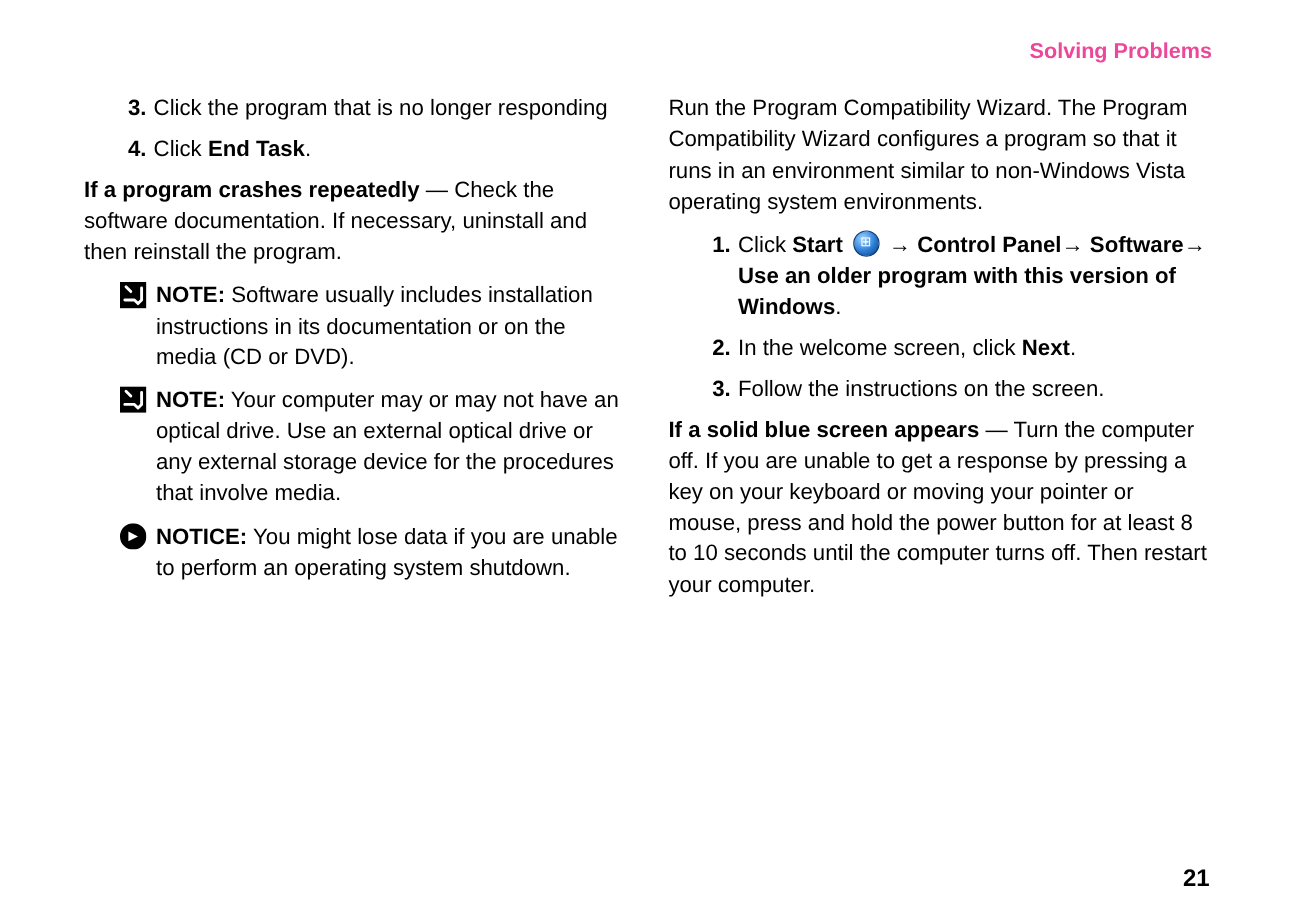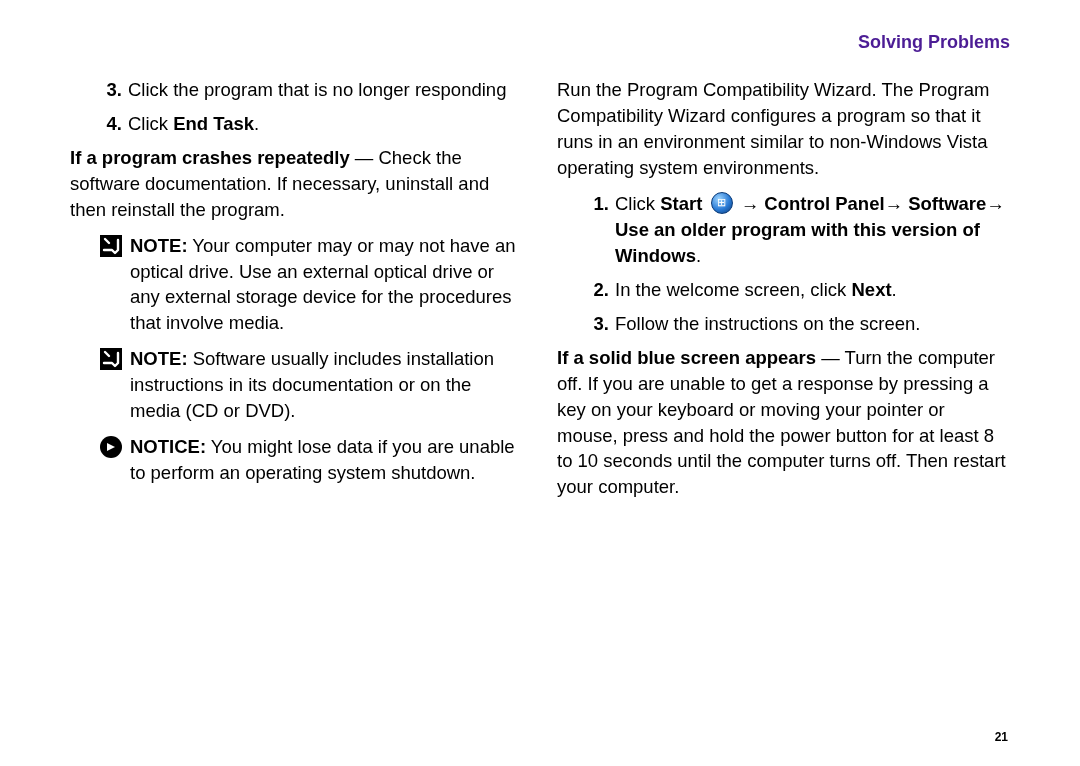--- a/index.html
+++ b/index.html
@@ -12,21 +12,21 @@
       color: #000;
       line-height: 1.4;
       position: relative;
     }
     .page {
       padding: 30px 70px 0 70px;
     }
     .header {
       text-align: right;
       font-weight: bold;
-      color: #4c1d95;
+      color: #ec4899;
       font-size: 18px;
       margin-bottom: 22px;
     }
     .columns {
       display: flex;
       gap: 34px;
     }
     .col {
       flex: 1;
       min-width: 0;
@@ -60,21 +60,21 @@
     }
     .note-icon svg { display: block; }
     .note-body { flex: 1; }
     .indent-block { margin-left: 30px; }
     .b { font-weight: bold; }
     .pagenum {
       position: absolute;
       bottom: 20px;
       right: 72px;
       font-weight: bold;
-      font-size: 12px;
+      font-size: 20px;
     }
     .start-orb {
       display: inline-flex;
       vertical-align: middle;
       width: 22px; height: 22px;
       align-items: center; justify-content: center;
       border-radius: 50%;
       background: radial-gradient(circle at 35% 30%, #9ed5ff 0%, #2a7bd6 55%, #0a3a78 100%);
       border: 1px solid #0a3a78;
       margin: 0 3px 3px 3px;
@@ -115,33 +115,33 @@
       <div class="indent-block">
         <div class="note-row">
           <span class="note-icon">
             <svg width="22" height="22" viewBox="0 0 22 22">
                 <rect x="0" y="0" width="22" height="22" fill="#000"></rect>
                 <path d="M4 15 L12 15 L15 18 L18 15 L18 5" fill="none" stroke="#fff" stroke-width="2.4" stroke-linecap="round" stroke-linejoin="round"></path>
                 <path d="M5 4 L9 8" stroke="#fff" stroke-width="2.4" stroke-linecap="round"></path>
               </svg>
           </span>
           <span class="note-body">
-            <span class="b">NOTE:</span><span> Your computer may or may not have an optical drive. Use an external optical drive or any external storage device for the procedures that involve media.</span>
+            <span class="b">NOTE:</span><span> Software usually includes installation instructions in its documentation or on the media (CD or DVD).</span>
           </span>
         </div>
         <div class="note-row">
           <span class="note-icon">
             <svg width="22" height="22" viewBox="0 0 22 22">
                 <rect x="0" y="0" width="22" height="22" fill="#000"></rect>
                 <path d="M4 15 L12 15 L15 18 L18 15 L18 5" fill="none" stroke="#fff" stroke-width="2.4" stroke-linecap="round" stroke-linejoin="round"></path>
                 <path d="M5 4 L9 8" stroke="#fff" stroke-width="2.4" stroke-linecap="round"></path>
               </svg>
           </span>
           <span class="note-body">
-            <span class="b">NOTE:</span><span> Software usually includes installation instructions in its documentation or on the media (CD or DVD).</span>
+            <span class="b">NOTE:</span><span> Your computer may or may not have an optical drive. Use an external optical drive or any external storage device for the procedures that involve media.</span>
           </span>
         </div>
       </div>
 
 
       <div class="indent-block">
         <div class="note-row">
           <span class="note-icon">
             <svg width="22" height="22" viewBox="0 0 22 22">
                 <circle cx="11" cy="11" r="11" fill="#000"></circle>

